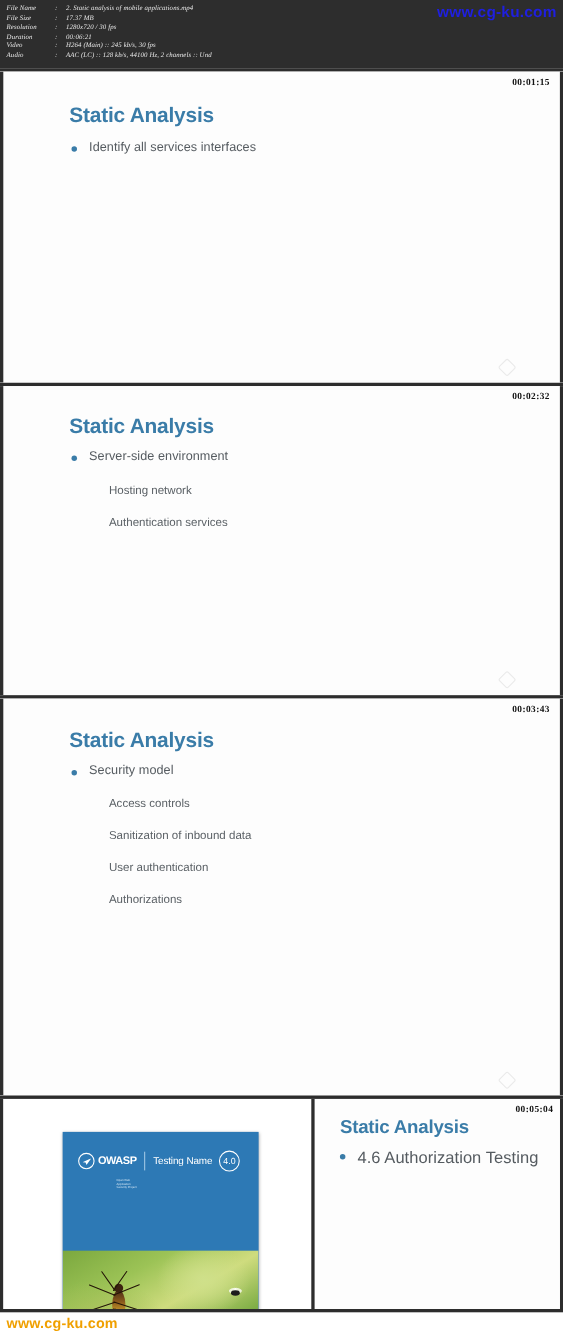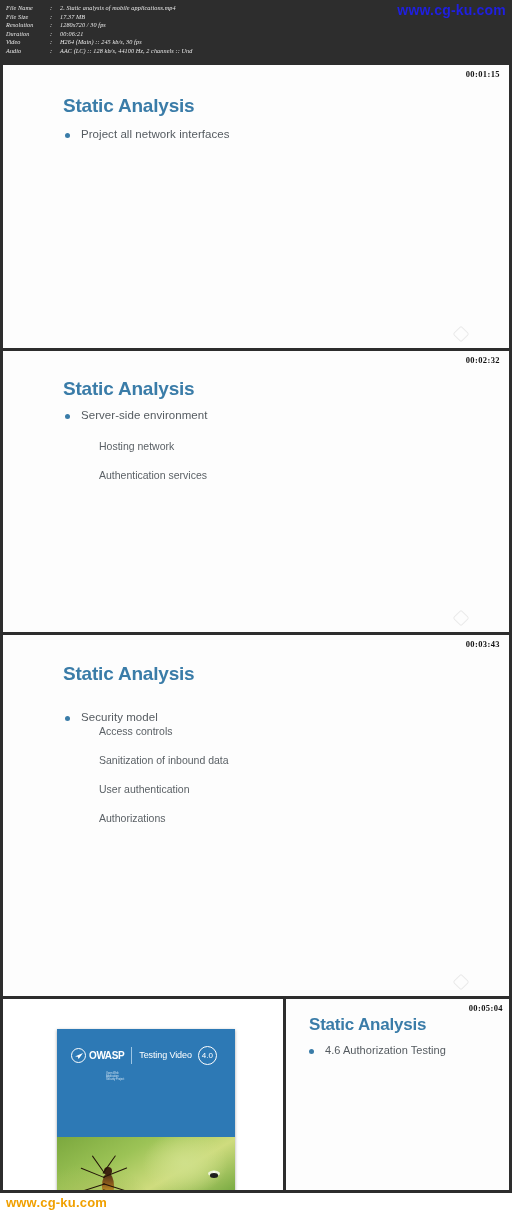--- a/index.html
+++ b/index.html
@@ -115,21 +115,21 @@
     width:283px; height:100%;
     background:#ffffff;
     border-right:3px solid #2d2d2d;
   }
   .p4-right {
     position:absolute; left:286px; top:0;
     width:223px; height:100%;
     background:#fdfdfd;
   }
   .p4-right .slide-title { left:20px; top:16px; font-size:17px; }
-  .p4-right .bullet-l1 { left:20px; top:45px; font-size:11px; }
+  .p4-right .bullet-l1 { left:20px; top:45px; font-size:15px; }
 
   
   .book {
     position:absolute;
     left:54px; top:30px;
     width:178px; height:211px;
     box-shadow:0 1px 3px rgba(0,0,0,.35);
     overflow:hidden;
     background:#2f7ab8;
   }
@@ -326,21 +326,21 @@
   <div class="watermark-top">www.cg-ku.com</div>
 </div>
 
 <div class="panels">
 
   <div class="panel p1">
     <div class="panel-inner">
       <div class="timestamp">00:01:15</div>
       <div class="slide-title" style="top:30px">Static Analysis</div>
       <div class="bullet-l1" style="top:63px">
-        <span class="btxt">Project all network interfaces</span>
+        <span class="btxt">Identify all services interfaces</span>
       </div>
       <div class="corner-logo">
         <div class="cl-mark"></div>
           <div class="cl-txt">&nbsp;</div>
       </div>
     </div>
   </div>
 
   <div class="panel p2">
     <div class="panel-inner">
@@ -355,21 +355,21 @@
         <div class="cl-mark"></div>
           <div class="cl-txt">&nbsp;</div>
       </div>
     </div>
   </div>
 
   <div class="panel p3">
     <div class="panel-inner">
       <div class="timestamp">00:03:43</div>
       <div class="slide-title" style="top:28px">Static Analysis</div>
-      <div class="bullet-l1" style="top:76px">
+      <div class="bullet-l1" style="top:60px">
         <span class="btxt">Security model</span>
       </div>
       <div class="bullet-l2" style="top:90px">Access controls</div>
       <div class="bullet-l2" style="top:119px">Sanitization of inbound data</div>
       <div class="bullet-l2" style="top:148px">User authentication</div>
       <div class="bullet-l2" style="top:177px">Authorizations</div>
       <div class="corner-logo">
         <div class="cl-mark"></div>
           <div class="cl-txt">&nbsp;</div>
       </div>
@@ -382,21 +382,21 @@
       <div class="p4-left">
         <div class="book">
           <div class="book-top">
             <div class="owasp-bar">
               <div class="owasp-logo-mark"></div>
               <div style="position:relative">
                 <div class="owasp-word">OWASP</div>
                 <div class="owasp-sub">Open Web Application Security Project</div>
               </div>
               <div class="owasp-div"></div>
-              <div class="owasp-tg">Testing Video</div>
+              <div class="owasp-tg">Testing Name</div>
               <div class="owasp-ver">4.0</div>
             </div>
           </div>
 
           <div class="book-photo">
             <div class="spider">
               <div class="spider-body"></div>
               <div class="spider-head"></div>
               <div class="leg" style="left:20px; top:22px; width:22px; transform:rotate(-55deg);"></div>
               <div class="leg" style="left:20px; top:26px; width:26px; transform:rotate(-22deg);"></div>

